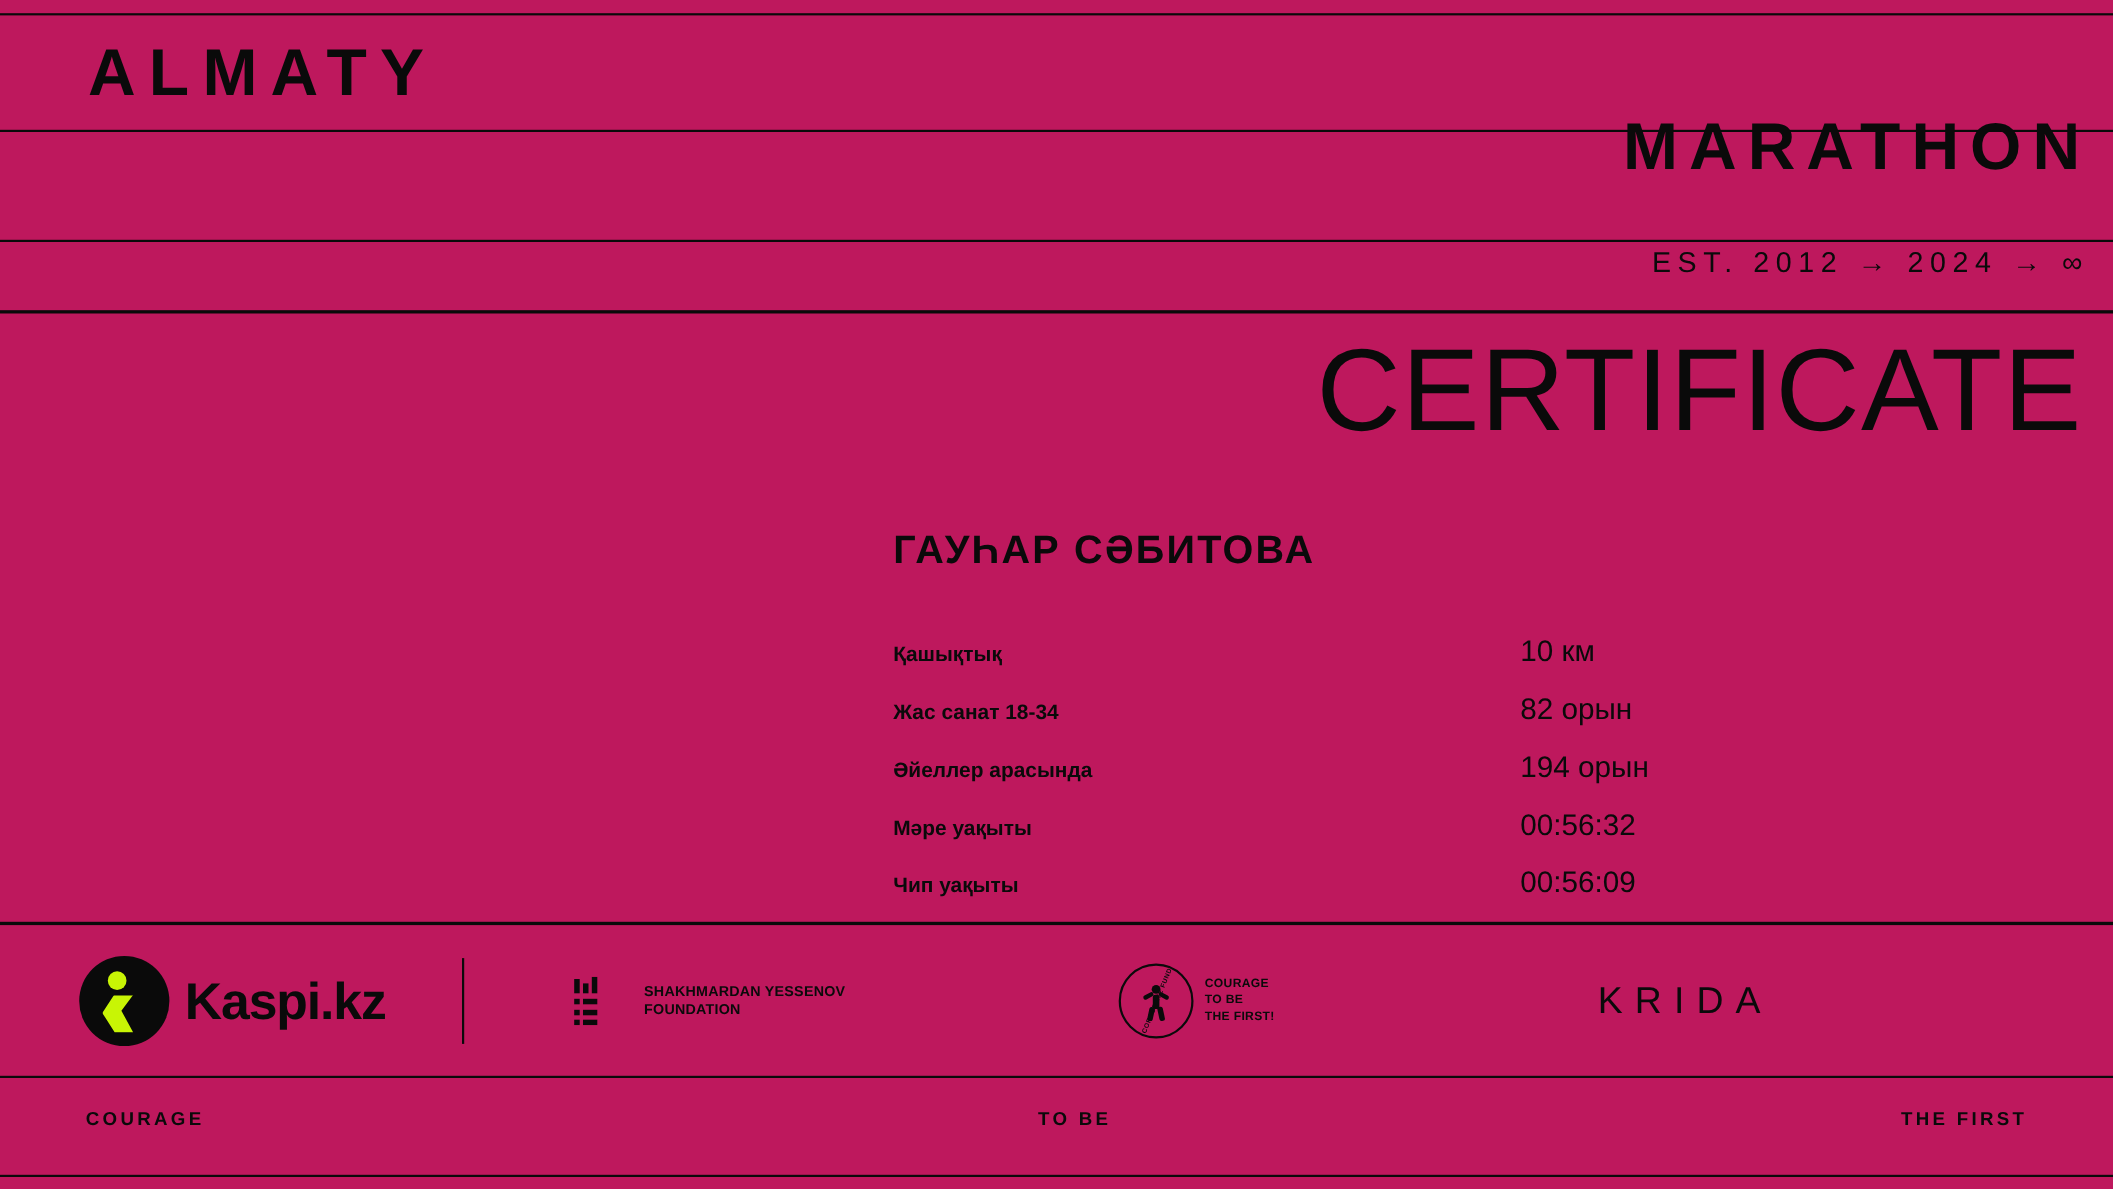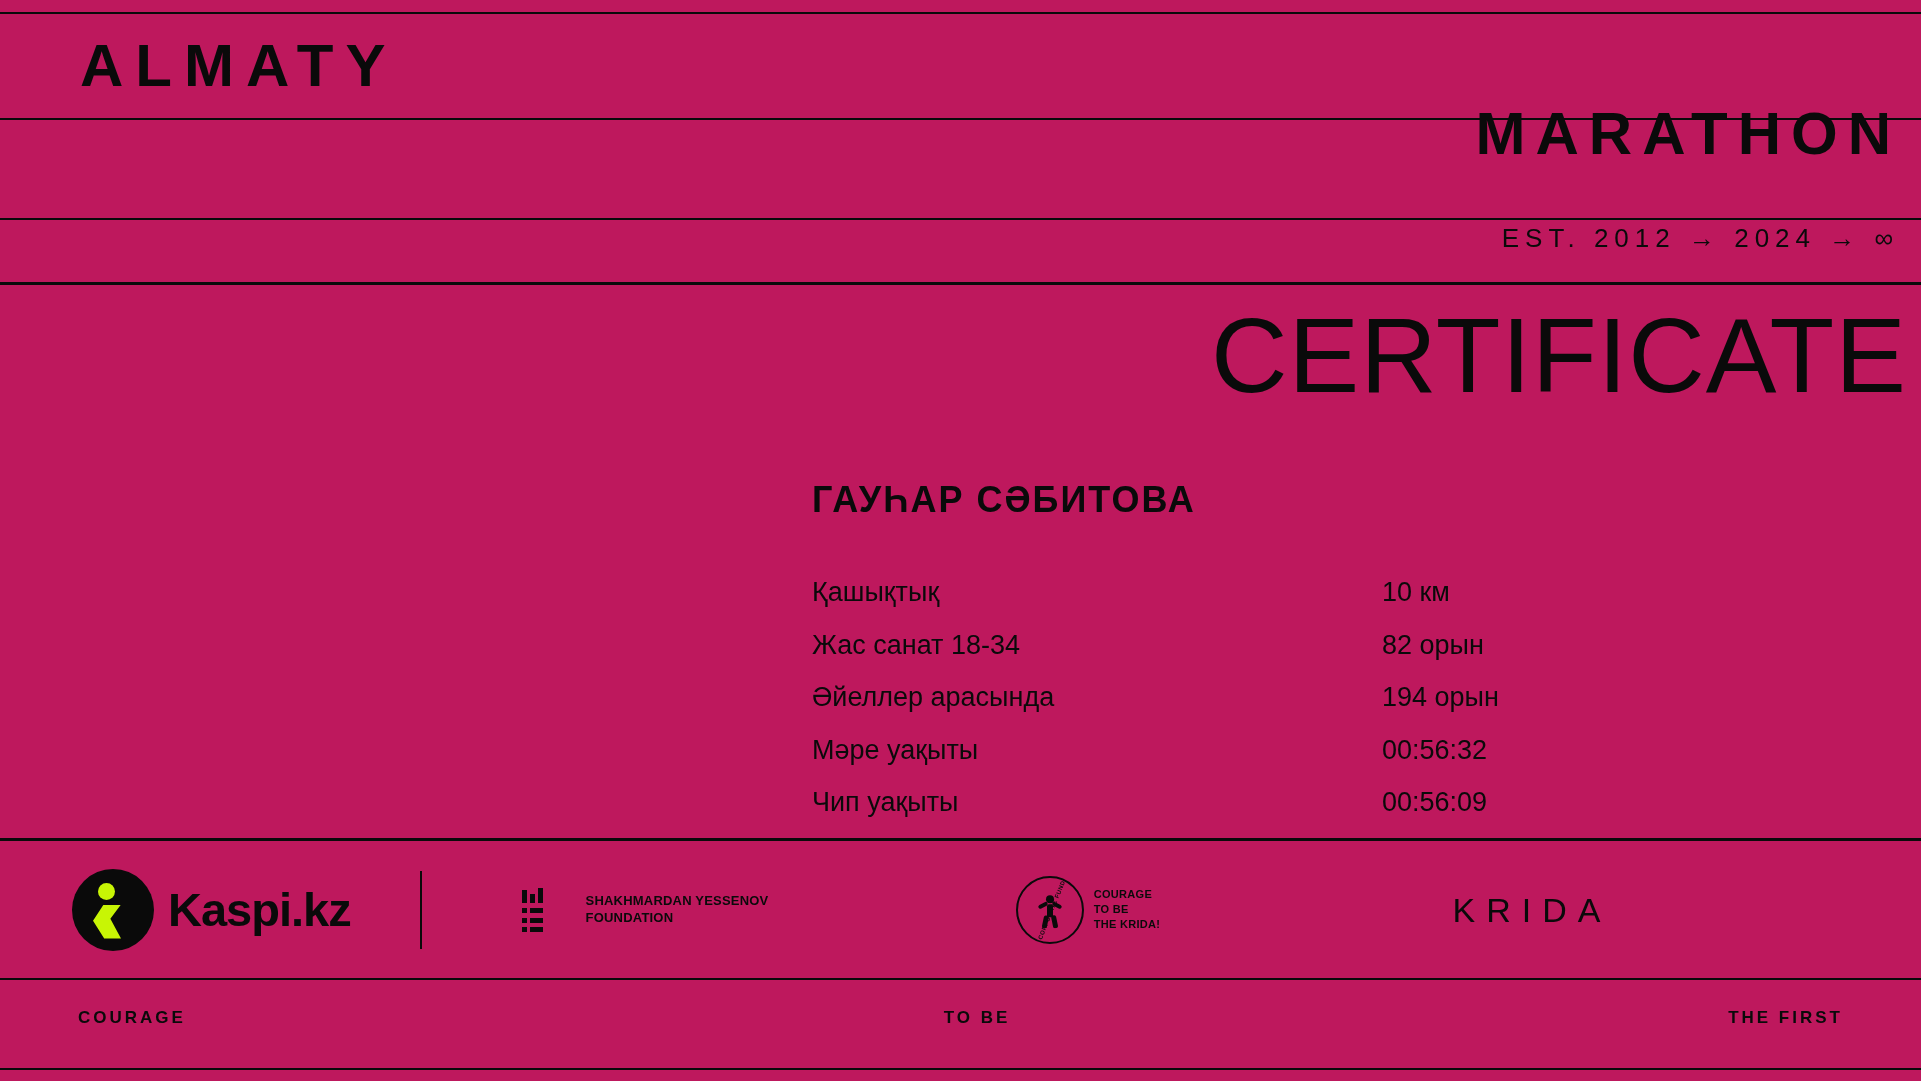--- a/index.html
+++ b/index.html
@@ -67,21 +67,21 @@
     font-weight: 400;
     letter-spacing: 6px;
     line-height: 1;
     white-space: nowrap;
     transform: translateY(-50%);
   }
 
   
   .title {
     position: absolute;
-    right: 14px;
+    right: 28px;
     top: 300px;
     font-size: 106px;
     font-weight: 400;
     letter-spacing: 1px;
     line-height: 1.05;
     white-space: nowrap;
   }
 
   
   .athlete {
@@ -102,22 +102,22 @@
     top: 572px;
     width: 740px;
   }
   .res-row {
     display: flex;
     align-items: baseline;
     margin-bottom: 12px;
   }
   .res-label {
     width: 570px;
-    font-size: 27px;
-    font-weight: 400;
+    font-size: 19px;
+    font-weight: 700;
     line-height: 1.5;
     white-space: nowrap;
   }
   .res-value {
     font-size: 27px;
     font-weight: 400;
     line-height: 1.5;
     white-space: nowrap;
   }
 
@@ -350,21 +350,21 @@
             <rect x="10" y="10" width="6" height="13" rx="2" fill="#0a0a0a"></rect>
             <rect x="1" y="9" width="10" height="4" rx="2" fill="#0a0a0a" transform="rotate(-28 6 11)"></rect>
             <rect x="15" y="9" width="10" height="4" rx="2" fill="#0a0a0a" transform="rotate(28 20 11)"></rect>
             <rect x="6" y="21" width="5" height="13" rx="2" fill="#0a0a0a" transform="rotate(12 8 27)"></rect>
             <rect x="15" y="21" width="5" height="13" rx="2" fill="#0a0a0a" transform="rotate(-12 17 27)"></rect>
           </svg>
         </span>
         <span class="corp-text">
           <span>COURAGE</span><br>
           <span>TO BE</span><br>
-          <span>THE KRIDA!</span>
+          <span>THE FIRST!</span>
         </span>
       </div>
     </div>
 
     <div class="sp sp-krida">
       <span class="krida-text">KRIDA</span>
     </div>
 
 
   </div>

